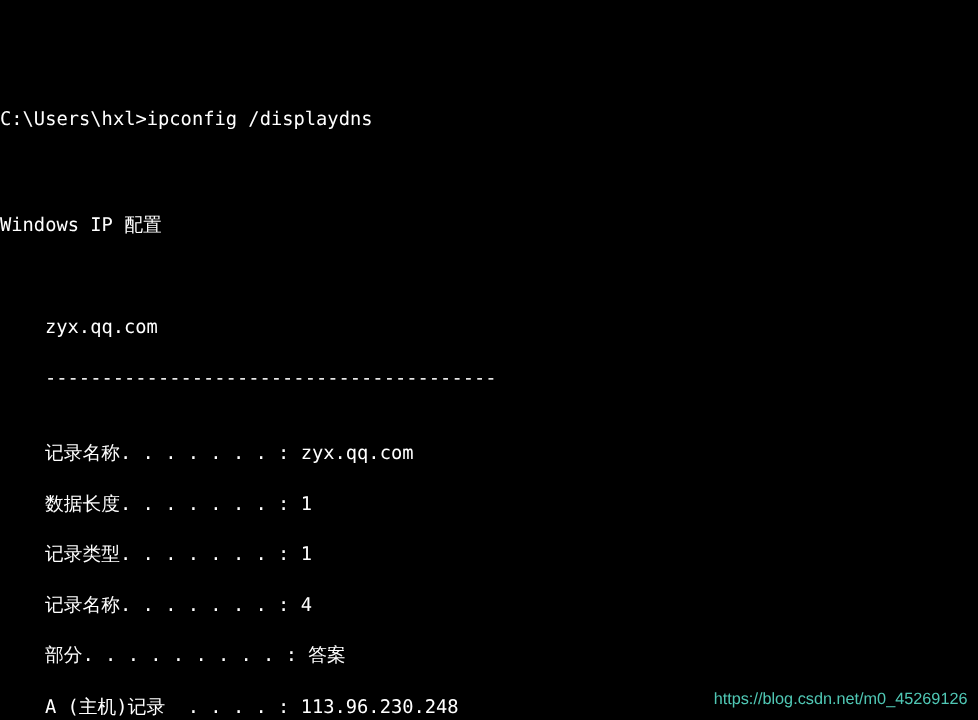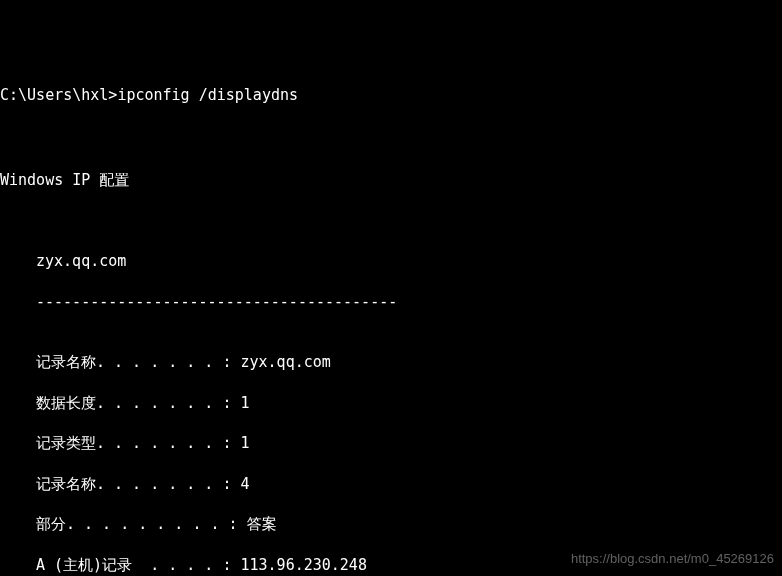--- a/index.html
+++ b/index.html
@@ -32,21 +32,21 @@
     .host-line {
       padding-left: 36px;
     }
     .separator {
       padding-left: 36px;
     }
     .watermark {
       position: absolute;
       bottom: 8px;
       right: 8px;
-      color: #737373;
+      color: #5eead4;
       font-family: Arial, sans-serif;
       font-size: 13px;
       opacity: 0.85;
       white-space: nowrap;
     }
   </style>
 </head>
 <body>
 
 

